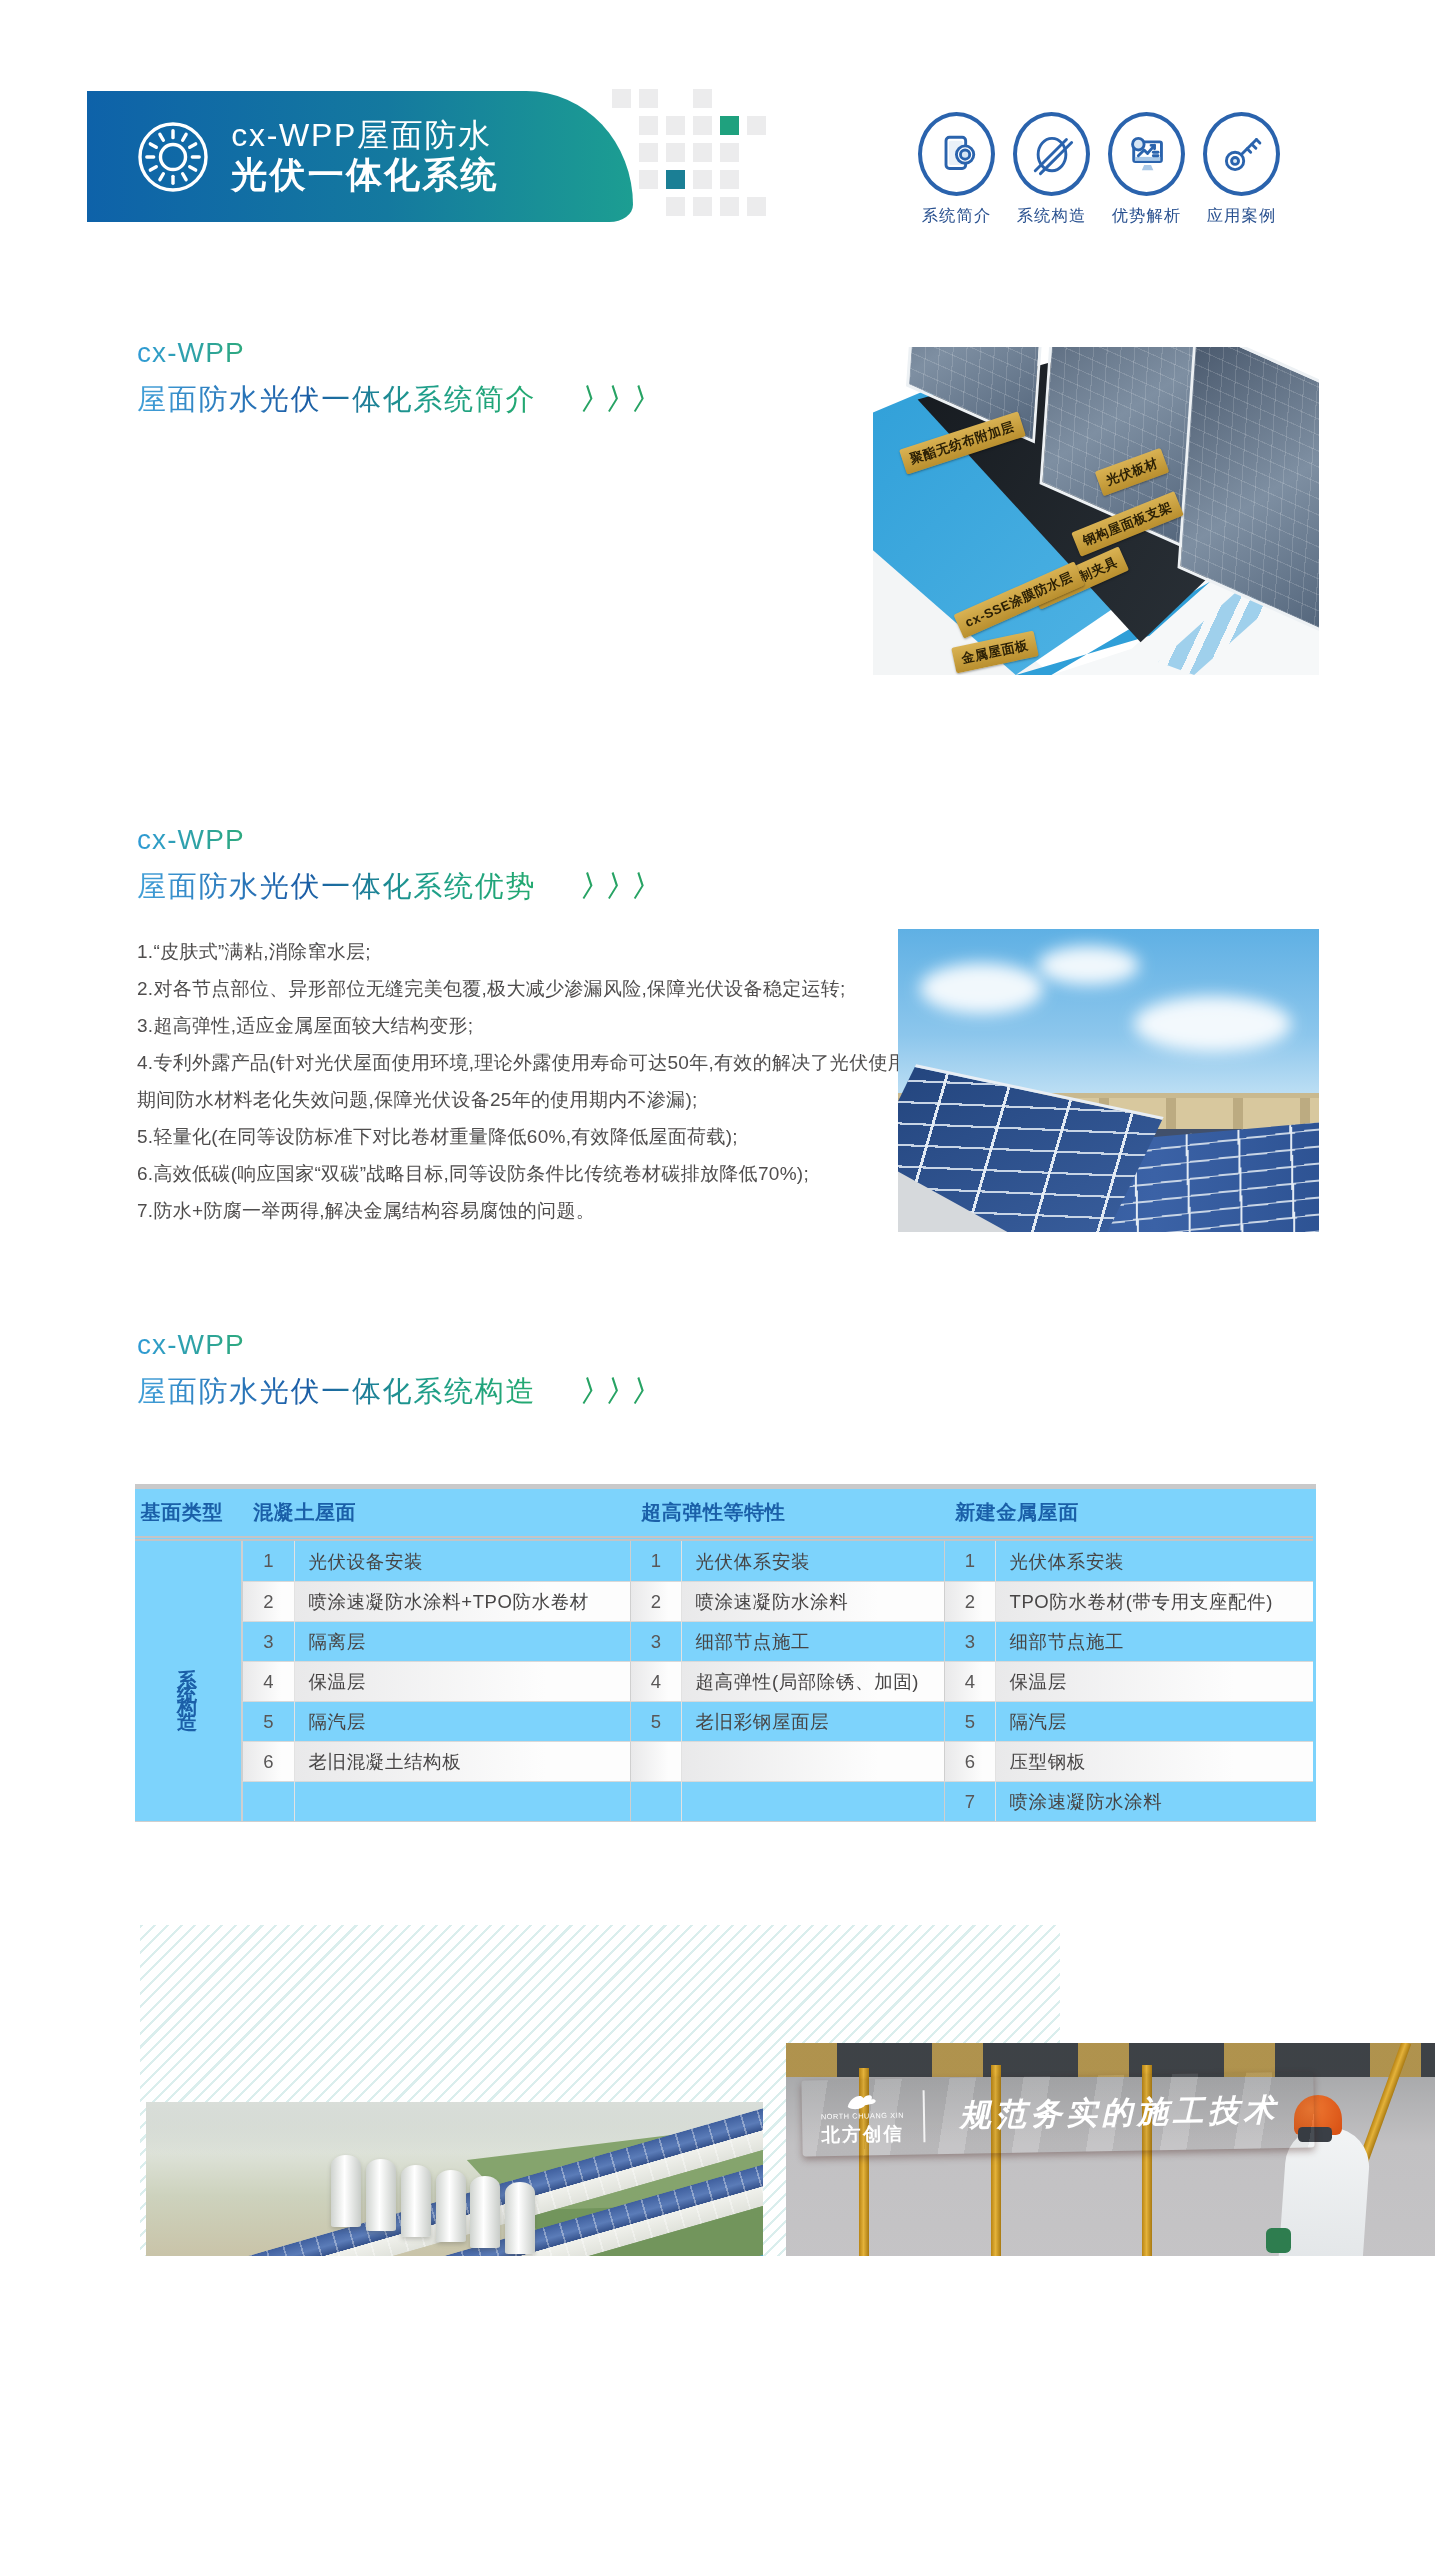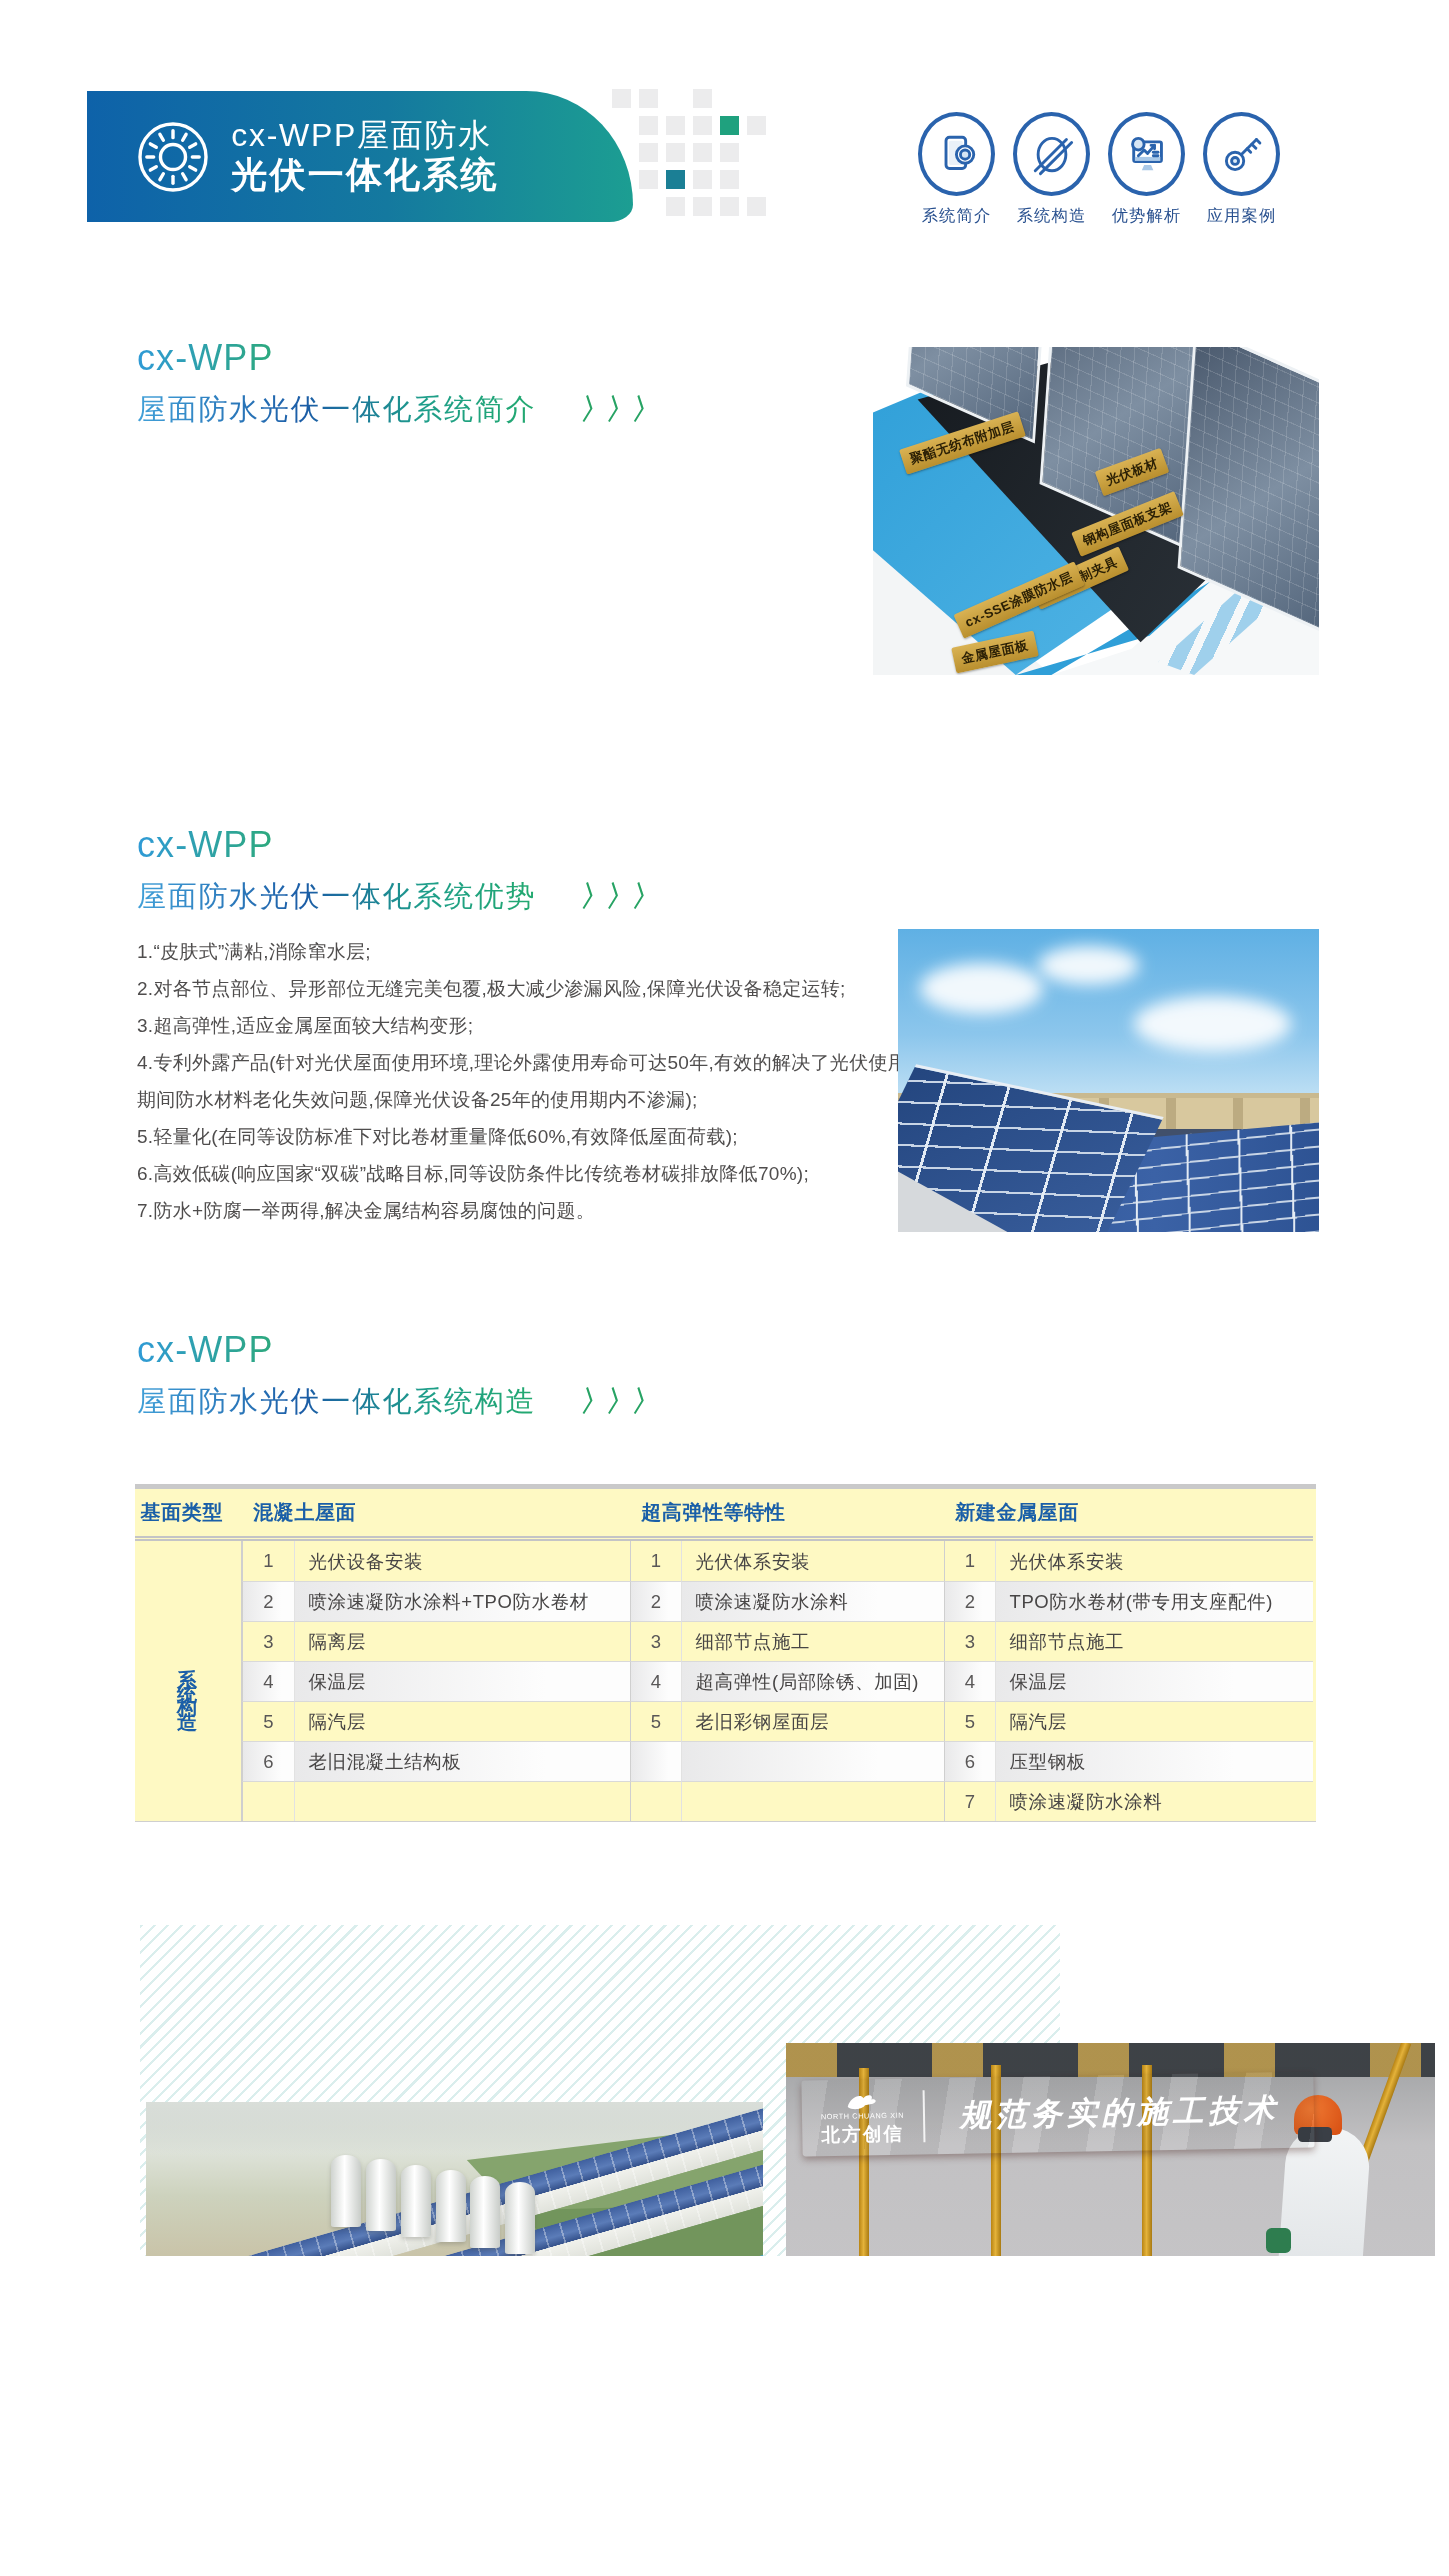--- a/index.html
+++ b/index.html
@@ -20,21 +20,21 @@
 
   
   .nav{position:absolute;left:914px;top:112px;width:370px;display:flex;justify-content:space-between;}
   .nav-item{width:85px;display:flex;flex-direction:column;align-items:center;cursor:pointer;}
   .nav-circ{width:77px;height:84px;border:4.5px solid #2a63ad;border-radius:50%;
             display:flex;align-items:center;justify-content:center;background:#fff;box-sizing:border-box;}
   .nav-circ svg{width:52px;height:52px;stroke:#2a63ad;stroke-width:5;fill:none;stroke-linecap:round;stroke-linejoin:round;}
   .nav-label{margin-top:9px;font-size:16.3px;color:#28508f;letter-spacing:1.1px;white-space:nowrap;}
 
   
-  .brand{font-size:36px;font-weight:300;letter-spacing:1.1px;
+  .brand{font-size:28px;font-weight:300;letter-spacing:1.1px;
          background:linear-gradient(90deg,#2f9ad6 0%,#2da97c 100%);
          -webkit-background-clip:text;background-clip:text;color:transparent;width:max-content;}
   .sec-title{display:flex;align-items:center;margin-top:11.2px;}
   .sec-title .t{font-size:29px;font-weight:400;letter-spacing:1.7px;
          background:linear-gradient(90deg,#41a0d8 0%,#1b5ca6 42%,#1e9e8a 72%,#23a96f 100%);
          -webkit-background-clip:text;background-clip:text;color:transparent;}
   .arrows{margin-left:45px;font-size:29px;font-weight:700;color:#27a364;letter-spacing:-3.4px;
           transform:skewX(-8deg);}
 
   .sec-intro{position:absolute;left:137px;top:337px;}
@@ -44,21 +44,21 @@
   .sec-adv{position:absolute;left:137px;top:824px;}
   .adv-list{position:absolute;left:137px;top:933px;width:780px;}
   .adv-item{font-size:19px;line-height:1.95;color:#4f4d4d;letter-spacing:0.3px;}
 
   .sec-struct{position:absolute;left:137px;top:1329px;}
 
   
   .tbl{position:absolute;left:135px;top:1484px;width:1181px;display:grid;
        grid-template-columns:107px 52px 336px 51px 263px 51px 318px;
        grid-template-rows:52px repeat(7,40px);
-       border-top:5.6px solid #c9c9ca;border-bottom:1.7px solid #cfcfcf;background:#fef9c3;box-sizing:border-box;}
+       border-top:5.6px solid #c9c9ca;border-bottom:1.7px solid #cfcfcf;background:#7dd3fc;box-sizing:border-box;}
   .th{display:flex;align-items:center;font-size:20px;font-weight:700;color:#1a5fa8;
       border-bottom:5px double #c4c4c6;padding-left:11.2px;letter-spacing:0.6px;}
   .th.first{padding-left:5.6px;}
   .sideCell{grid-column:1;grid-row:2 / span 7;border-right:0.6px solid #cfcfcf;
             display:flex;align-items:center;justify-content:center;}
   .sideTxt{writing-mode:vertical-rl;text-orientation:upright;font-size:20px;font-weight:700;
            color:#1b5fa8;letter-spacing:14.6px;}
   .numC{display:flex;align-items:center;justify-content:center;font-size:18.5px;color:#595757;
         border-top:1.1px solid #d9d9d9;border-left:0.6px solid #cfcfcf;}
   .nameC{display:flex;align-items:center;font-size:18.5px;color:#474545;

